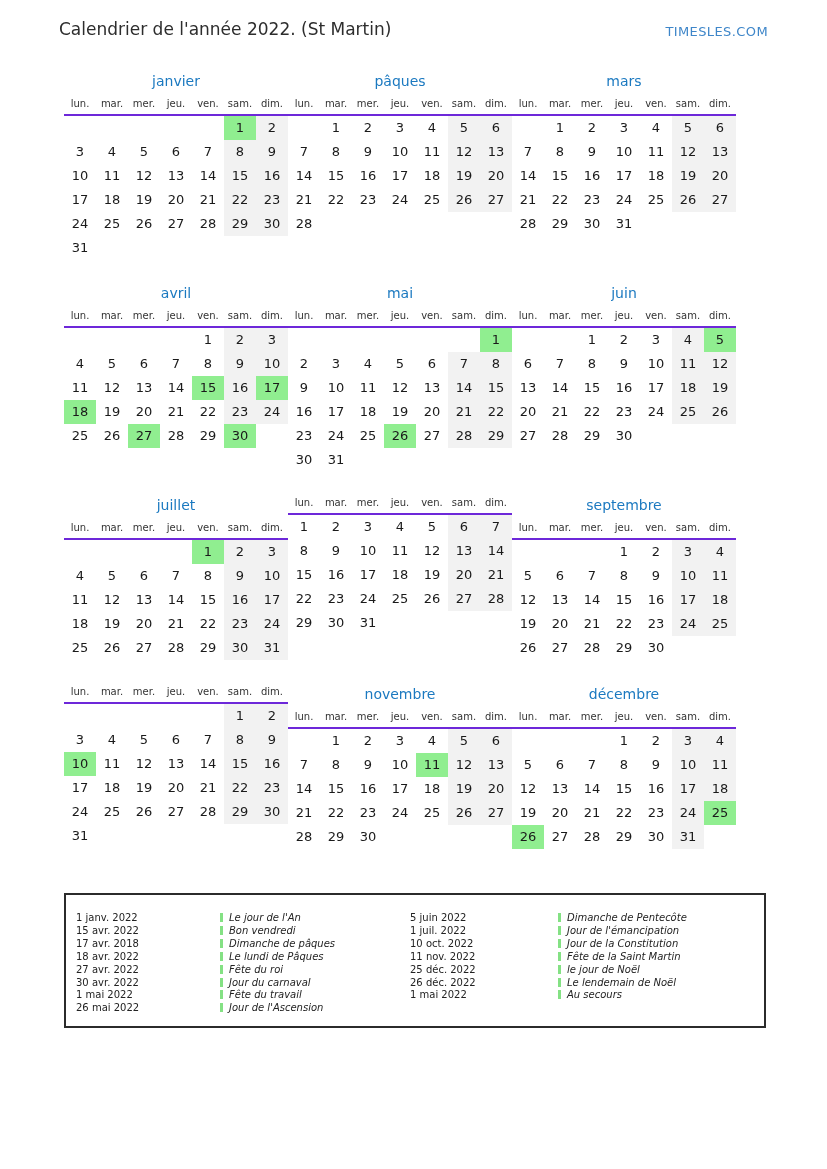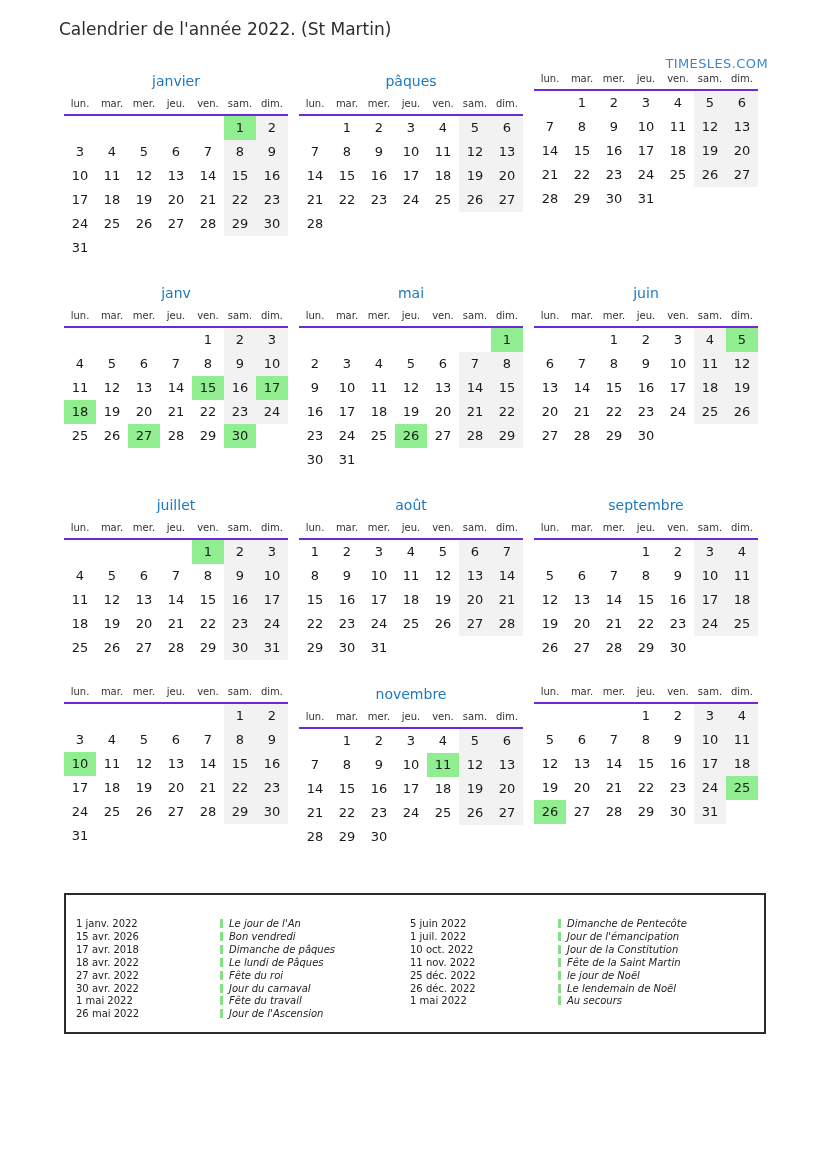--- a/index.html
+++ b/index.html
@@ -7,44 +7,44 @@
     width:827px; height:1169px; position:relative; background:#ffffff;
     font-family:"DejaVu Sans","Liberation Sans",sans-serif;
     -webkit-font-smoothing:antialiased;
   }
   .page-title {
     position:absolute; left:59px; top:19px;
     font-size:17px; color:#2d2d2d;
   }
   .brand-link {
     position:absolute; right:59px; top:24px;
-    font-size:13px; color:#3e86c9; text-decoration:none; letter-spacing:.4px;margin-top:32px;
+    font-size:13px; color:#3e86c9; text-decoration:none; letter-spacing:.4px;
   }
   .months-grid {
     position:absolute; left:64px; top:70px; width:702px;
-    display:grid; grid-template-columns:224px 224px 224px; column-gap:11px;
+    display:grid; grid-template-columns:224px 224px 224px; 
     grid-template-rows:212px 212px 189px auto;
   }
   .month { width:224px; }
   .month-title {
     text-align:center; color:#1b79c0; font-size:14px;
     height:25px; line-height:22px;
   }
   .dow-row {
     display:grid; grid-template-columns:repeat(7,32px);
     border-bottom:2px solid #6d28d9; height:19px;
   }
   .dow { text-align:center; font-size:10px; color:#333; line-height:17px; }
   .days { display:grid; grid-template-columns:repeat(7,32px); grid-auto-rows:24px; }
   .cell { text-align:center; line-height:24px; font-size:13px; color:#1a1a1a; }
   .cell.wknd { background:#f2f2f2; }
   .cell.hl { background:#90ee90; }
   .legend {
     position:absolute; left:64px; top:893px; width:702px; box-sizing:border-box;
-    border:2px solid #2b2b2b; padding:23px 6px 11px 10px;
+    border:2px solid #2b2b2b; padding:17px 6px 11px 10px;
     display:grid; grid-template-columns:144px 190px 148px 1fr;
     font-size:10px; line-height:12.9px; color:#222;
   }
   .legend-label { white-space:nowrap;font-style:italic; }
   .bar {
     display:inline-block; width:3px; height:9px; background:#84e184;
     margin-right:6px; vertical-align:-1px;
   }
 </style>
 </head>
@@ -153,20 +153,21 @@
         <div class="cell">28</div>
         <div class="cell"></div>
         <div class="cell"></div>
         <div class="cell"></div>
         <div class="cell"></div>
         <div class="cell"></div>
         <div class="cell"></div>
       </div>
     </div>
     <div class="month">
+      <div class="month-title">mars</div>
       <div class="dow-row">
         <div class="dow">lun.</div>
         <div class="dow">mar.</div>
         <div class="dow">mer.</div>
         <div class="dow">jeu.</div>
         <div class="dow">ven.</div>
         <div class="dow">sam.</div>
         <div class="dow">dim.</div>
       </div>
       <div class="days">
@@ -201,21 +202,21 @@
         <div class="cell">28</div>
         <div class="cell">29</div>
         <div class="cell">30</div>
         <div class="cell">31</div>
         <div class="cell"></div>
         <div class="cell"></div>
         <div class="cell"></div>
       </div>
     </div>
     <div class="month">
-      <div class="month-title">janv</div>
+      <div class="month-title">avril</div>
       <div class="dow-row">
         <div class="dow">lun.</div>
         <div class="dow">mar.</div>
         <div class="dow">mer.</div>
         <div class="dow">jeu.</div>
         <div class="dow">ven.</div>
         <div class="dow">sam.</div>
         <div class="dow">dim.</div>
       </div>
       <div class="days">
@@ -404,21 +405,20 @@
         <div class="cell">25</div>
         <div class="cell">26</div>
         <div class="cell">27</div>
         <div class="cell">28</div>
         <div class="cell">29</div>
         <div class="cell wknd">30</div>
         <div class="cell wknd">31</div>
       </div>
     </div>
     <div class="month">
-      <div class="month-title">août</div>
       <div class="dow-row">
         <div class="dow">lun.</div>
         <div class="dow">mar.</div>
         <div class="dow">mer.</div>
         <div class="dow">jeu.</div>
         <div class="dow">ven.</div>
         <div class="dow">sam.</div>
         <div class="dow">dim.</div>
       </div>
       <div class="days">
@@ -606,20 +606,21 @@
         <div class="cell">28</div>
         <div class="cell">29</div>
         <div class="cell">30</div>
         <div class="cell"></div>
         <div class="cell"></div>
         <div class="cell"></div>
         <div class="cell"></div>
       </div>
     </div>
     <div class="month">
+      <div class="month-title">décembre</div>
       <div class="dow-row">
         <div class="dow">lun.</div>
         <div class="dow">mar.</div>
         <div class="dow">mer.</div>
         <div class="dow">jeu.</div>
         <div class="dow">ven.</div>
         <div class="dow">sam.</div>
         <div class="dow">dim.</div>
       </div>
       <div class="days">
@@ -660,21 +661,21 @@
         <div class="cell"></div>
       </div>
     </div>
   </div>
 
 <div class="legend">
     <div class="legend-date">1 janv. 2022</div>
     <div class="legend-label"><span class="bar"></span>Le jour de l'An</div>
     <div class="legend-date">5 juin 2022</div>
     <div class="legend-label"><span class="bar"></span>Dimanche de Pentecôte</div>
-    <div class="legend-date">15 avr. 2026</div>
+    <div class="legend-date">15 avr. 2022</div>
     <div class="legend-label"><span class="bar"></span>Bon vendredi</div>
     <div class="legend-date">1 juil. 2022</div>
     <div class="legend-label"><span class="bar"></span>Jour de l'émancipation</div>
     <div class="legend-date">17 avr. 2018</div>
     <div class="legend-label"><span class="bar"></span>Dimanche de pâques</div>
     <div class="legend-date">10 oct. 2022</div>
     <div class="legend-label"><span class="bar"></span>Jour de la Constitution</div>
     <div class="legend-date">18 avr. 2022</div>
     <div class="legend-label"><span class="bar"></span>Le lundi de Pâques</div>
     <div class="legend-date">11 nov. 2022</div>

